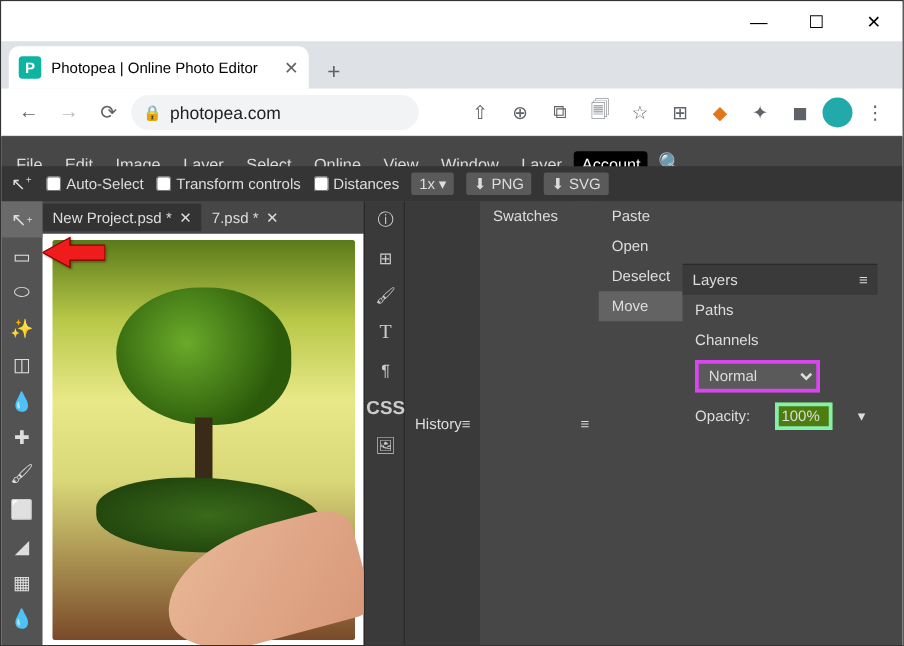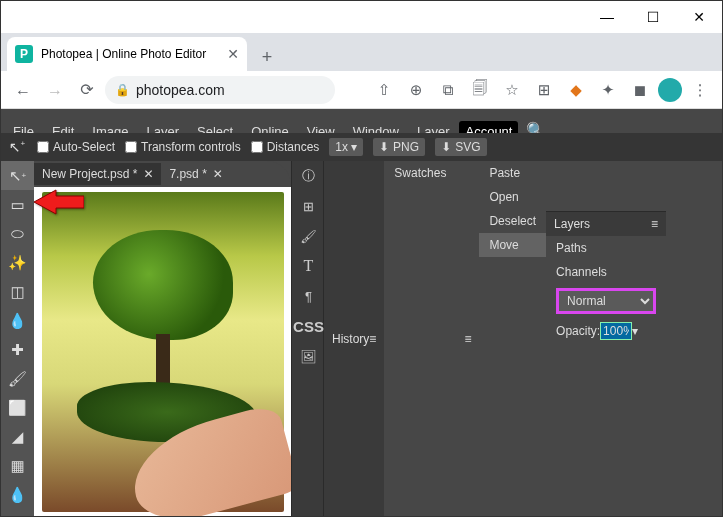--- a/index.html
+++ b/index.html
@@ -62,22 +62,22 @@
   .midpanel { width: 33px; background: #3a3a3a; display: flex; flex-direction: column; border-left:1px solid #2a2a2a; border-right:1px solid #2a2a2a;}
   .mid-btn { width: 33px; height: 30px; display: flex; align-items: center; justify-content: center; color: #ccc; font-size: 13px; }
   
   .rightpanel { width: 226px; background: #474747; display: flex; flex-direction: row; color: #ddd; font-size: 12px; }
   .panel-head { background: #3a3a3a; padding: 5px 8px; display: flex; justify-content: space-between; align-items: center; }
   .panel-row { padding: 5px 10px; }
   .panel-row.sel { background: #636363; }
   .history-list { flex: 0 0 auto; }
   .layers-sec { border-top: 1px solid #2a2a2a; margin-top: 50px; }
   .blend-sel { background: #5a5a5a; border: 3px solid #d946ef; color: #ddd; padding: 2px 4px; font-size: 12px; width: 100px; margin: 4px 10px; }
-  .opacity-row { display:flex; align-items:center; gap:0; padding: 4px 10px;}
-  .opacity-field { background:#0369a1; border:1px solid #86efac; color:#ddd; width:32px; padding:1px 2px; font-size:12px;}
+  .opacity-row { display:flex; align-items:center; gap:20px; padding: 4px 10px;}
+  .opacity-field { background:#4d7c0f; border:3px solid #86efac; color:#ddd; width:46px; padding:1px 2px; font-size:12px;}
   
   .sidebar { flex: 1; background: #0c1826; color: #fff; display: flex; flex-direction: column; align-items: center; padding-top: 30px; position:relative;}
   .ad-notice { position:absolute; top:0; left:0; right:0; background:#0c1826; color:#fff; text-decoration: underline; font-size:13px; padding:5px 10px; text-align:left;}
   .logo-big { width: 100px; height: 100px; background: #0fb4a0; border-radius: 20px; display: flex; align-items: center; justify-content: center; margin-top: 10px; }
   .logo-big svg { width: 60px; height: 72px; }
   .support-txt { font-size: 25px; text-align: center; margin-top: 18px; line-height: 1.3; font-weight: 300; }
   
   
   .red-arrow { position: absolute; left: 33px; top: 187px; width: 50px; height: 28px; z-index: 100; }
   .red-arrow svg { filter: drop-shadow(1px 1px 1px rgba(0,0,0,.4)); }

